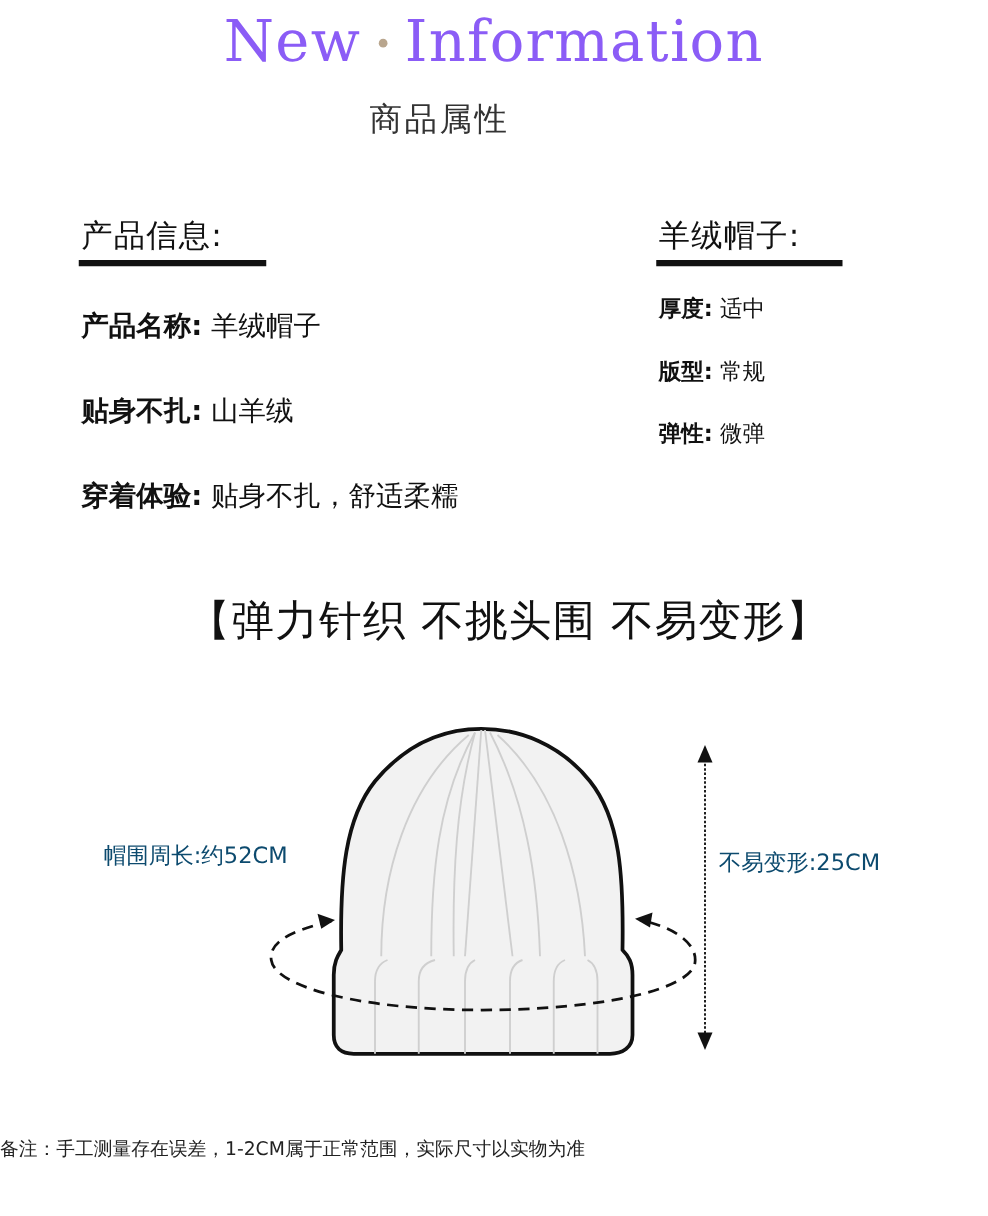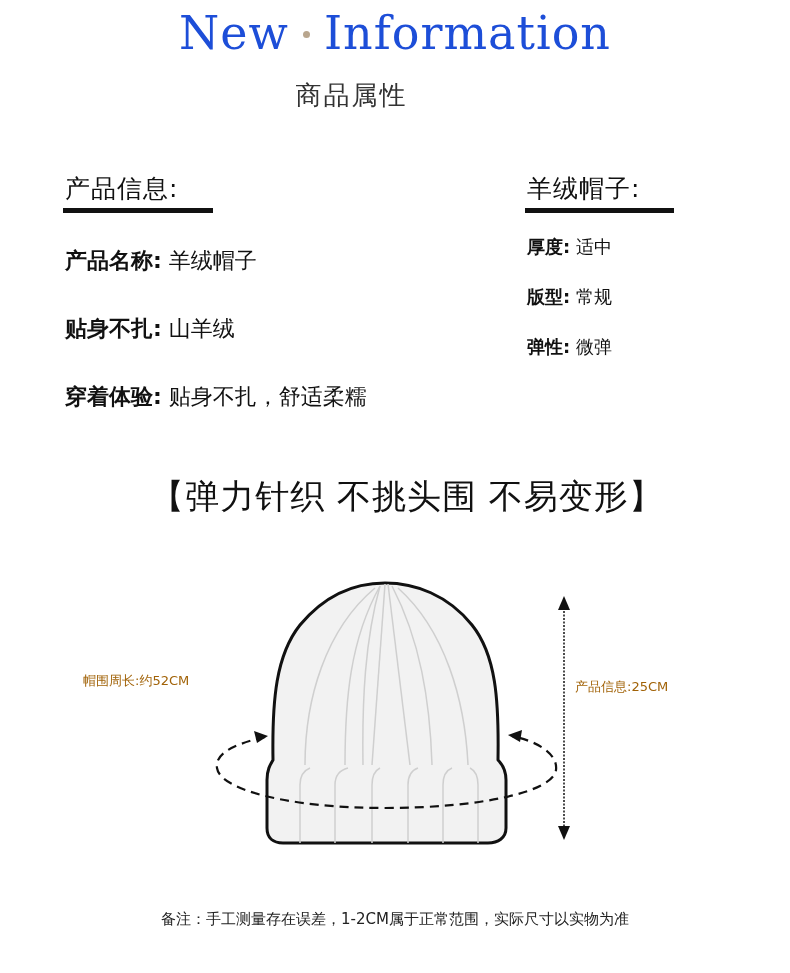--- a/index.html
+++ b/index.html
@@ -1,33 +1,33 @@
 <!DOCTYPE html>
 <html><head>
 <meta charset="utf-8">
 <style>
   html, body { margin: 0; padding: 0; background: #ffffff; }
   body { width: 790px; height: 973px; position: relative; overflow: hidden;
          font-family: "DejaVu Sans", "Liberation Sans", sans-serif; color: #111; }
   .abs { position: absolute; }
   .title-en { left: 0; width: 790px; top: 6px; text-align: center;
               font-family: "DejaVu Serif", "Liberation Serif", serif; font-size: 46px;
-              font-weight: 300; color: #1d4ed8; letter-spacing: 1px; }
+              font-weight: 300; color: #8b5cf6; letter-spacing: 1px; }
   .title-en .dot { display: inline-block; width: 7px; height: 7px; border-radius: 50%;
                    background: #b9a68e; vertical-align: middle; margin: 0 14px; position: relative; top: -3px; }
   .title-cn { left: 0; width: 703px; top: 78px; text-align: center; font-size: 26px; color: #333; letter-spacing: 2px; }
   .sec-head { font-size: 25px; color: #111; letter-spacing: 1px; }
   .sec-line { height: 5px; background: #111; }
   .row { font-size: 22px; color: #111; white-space: nowrap; }
   .row .k { font-weight: bold; }
   .row-sm { font-size: 18px; color: #111; white-space: nowrap; }
   .row-sm .k { font-weight: bold; }
   .slogan { left: 12px; width: 790px; top: 474px; text-align: center; font-size: 34px; color: #111; letter-spacing: 1px; }
-  .measure { font-size: 13px; color: #a16207; white-space: nowrap; text-align: center; }
-  .note { left: 0; width: 790px; top: 910px; text-align: center; font-size: 15px; color: #222; }
+  .measure { font-size: 18px; color: #0c4a6e; white-space: nowrap; text-align: center; }
+  .note { left: 0; width: 790px; top: 910px; text-align: left; font-size: 15px; color: #222; }
 </style>
 </head>
 <body>
 
 <div class="abs title-en">
   <span>New</span><span class="dot"></span><span>Information</span>
 </div>
 <div class="abs title-cn">商品属性</div>
 
 <div class="abs sec-head" style="left:65px; top:172px;">产品信息:</div>
@@ -91,15 +91,15 @@
   <path d="M265,737 C230,745 215,755 217,768 C220,790 290,808 385,808 C480,808 553,792 556,770 C558,755 540,742 512,736" fill="none" stroke="#111" stroke-width="2.2" stroke-dasharray="9,6"></path>
   <polygon points="268,736 254,731 257,743" fill="#111"></polygon>
   <polygon points="508,735 522,730 520,742" fill="#111"></polygon>
 
   <line x1="564" y1="604" x2="564" y2="832" stroke="#111" stroke-width="1.5" stroke-dasharray="2,1.5"></line>
   <polygon points="564,596 558,610 570,610" fill="#111"></polygon>
   <polygon points="564,840 558,826 570,826" fill="#111"></polygon>
 </svg>
 
 <div class="abs measure" style="left:83px; top:672px;">帽围周长:约52CM</div>
-<div class="abs measure" style="left:575px; top:678px;">产品信息:25CM</div>
+<div class="abs measure" style="left:575px; top:678px;">不易变形:25CM</div>
 
 <div class="abs note">备注：手工测量存在误差，1-2CM属于正常范围，实际尺寸以实物为准</div>
 
 </body></html>

